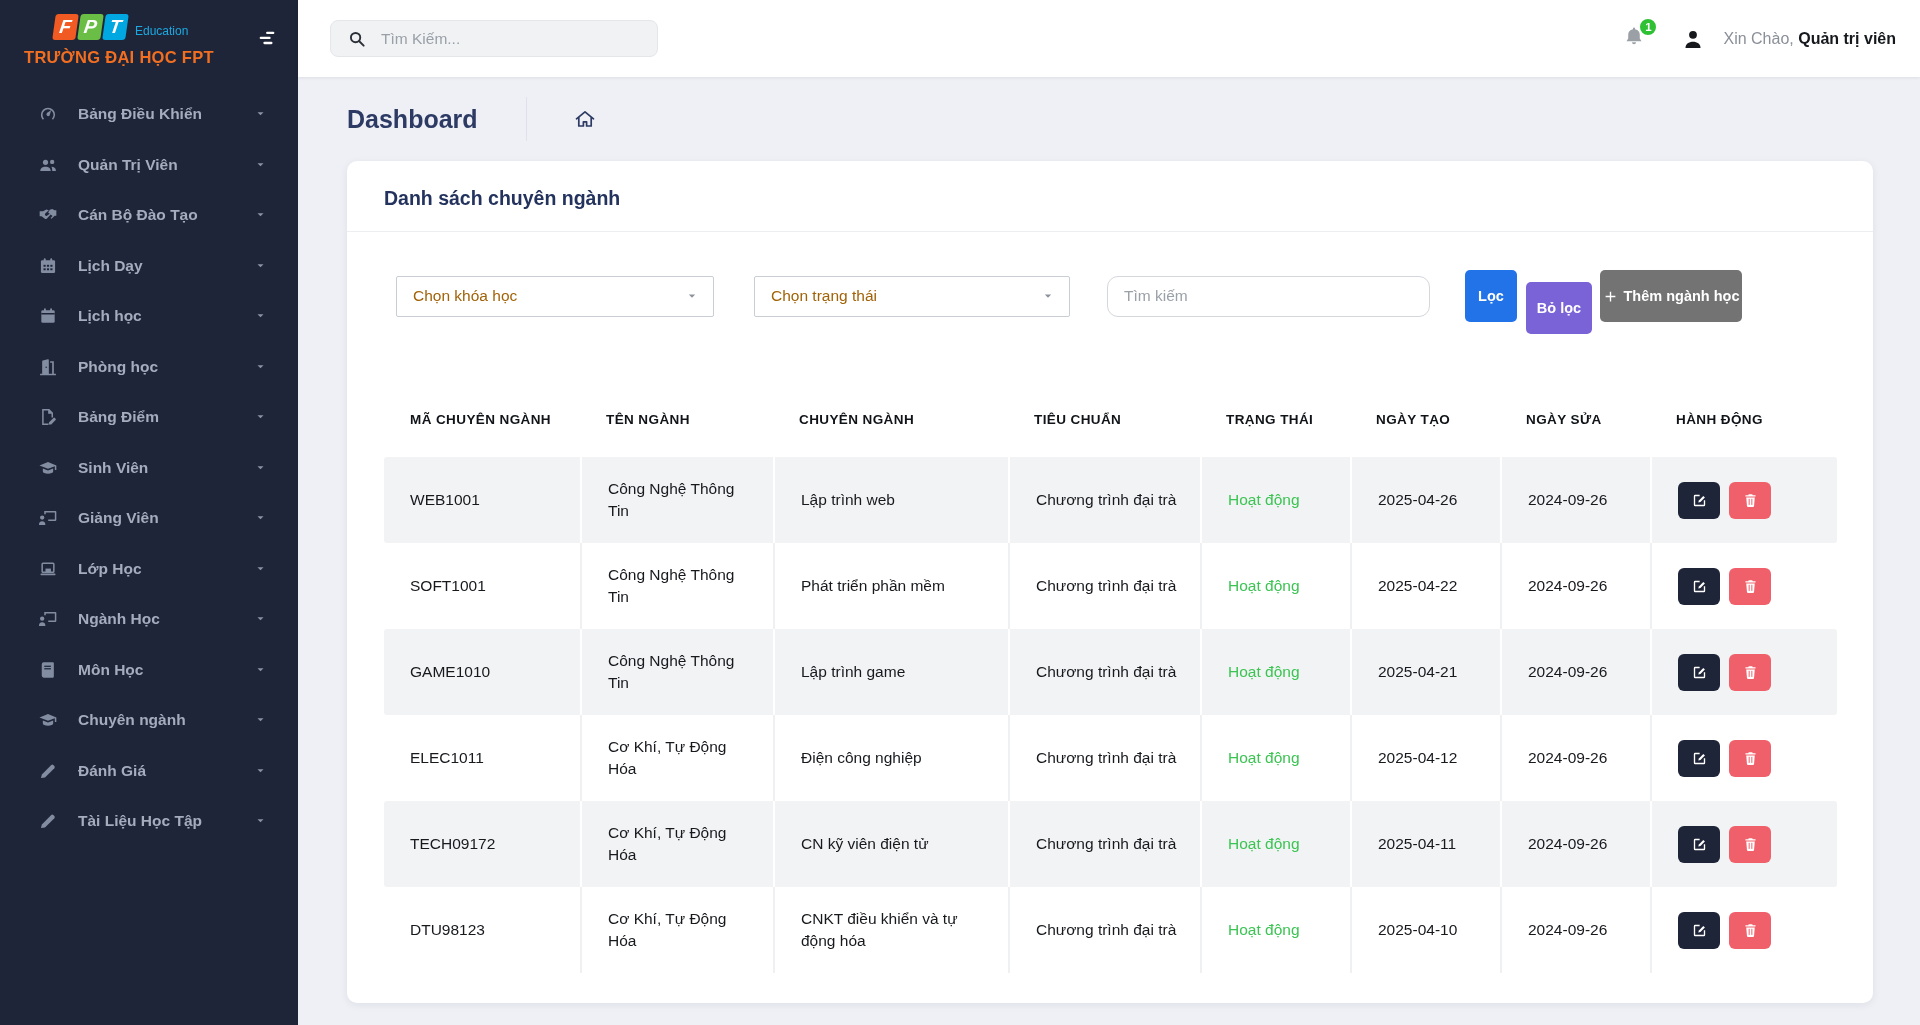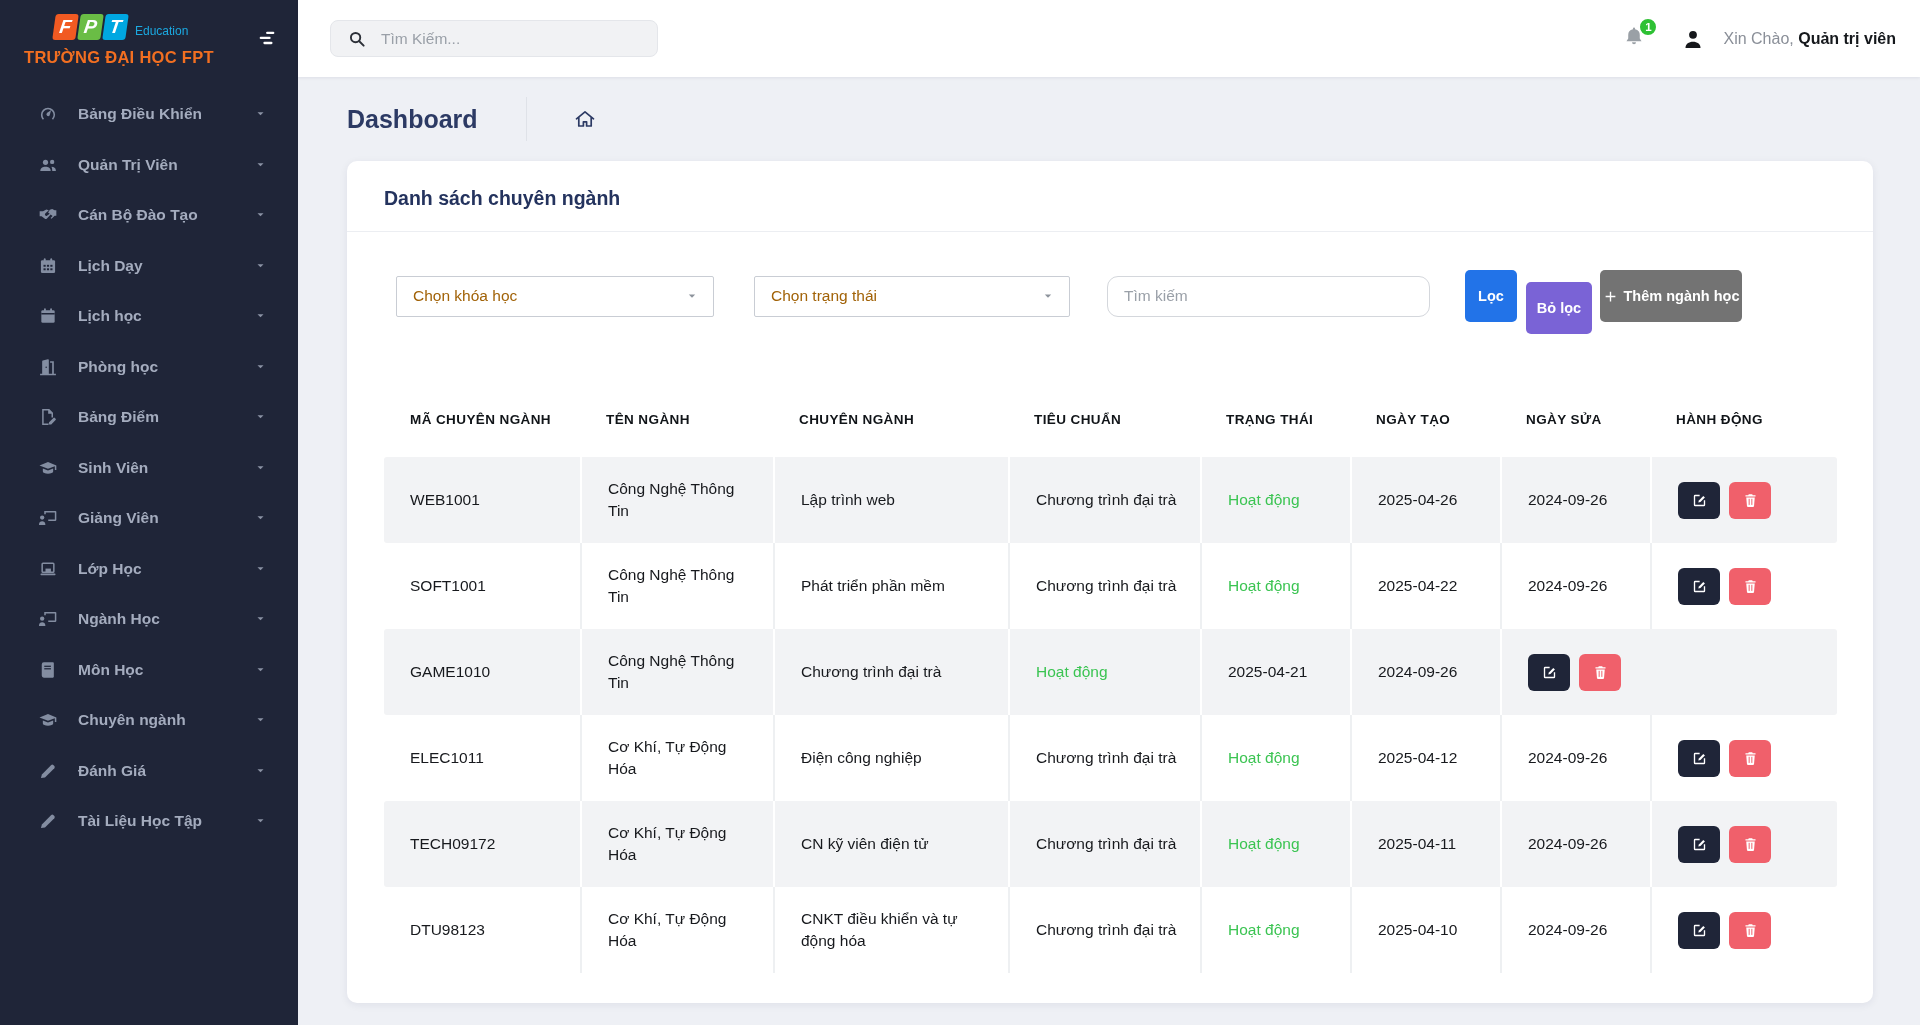--- a/index.html
+++ b/index.html
@@ -487,20 +487,21 @@
                         </g>
                       </svg>
                     </span>
                   </button>
                 </div>
               </div>
             </div>
             <div class="t-row shade">
               <div class="td">GAME1010</div>
               <div class="td">Công Nghệ Thông Tin</div>
+              <div class="td">Lập trình game</div>
               <div class="td">Chương trình đại trà</div>
               <div class="td status">Hoạt động</div>
               <div class="td">2025-04-21</div>
               <div class="td">2024-09-26</div>
               <div class="td">
                 <div class="actions">
                   <button class="abtn abtn-edit">
                     <span>
                       <svg class="ic" width="17" height="17" viewBox="0 0 24 24" fill="currentColor">
                         <path d="M4 5.8A1.8 1.8 0 0 1 5.8 4h6.4v1.9H5.9v12.2h12.2v-6.3H20v6.4a1.8 1.8 0 0 1-1.8 1.8H5.8A1.8 1.8 0 0 1 4 18.2z"></path>

